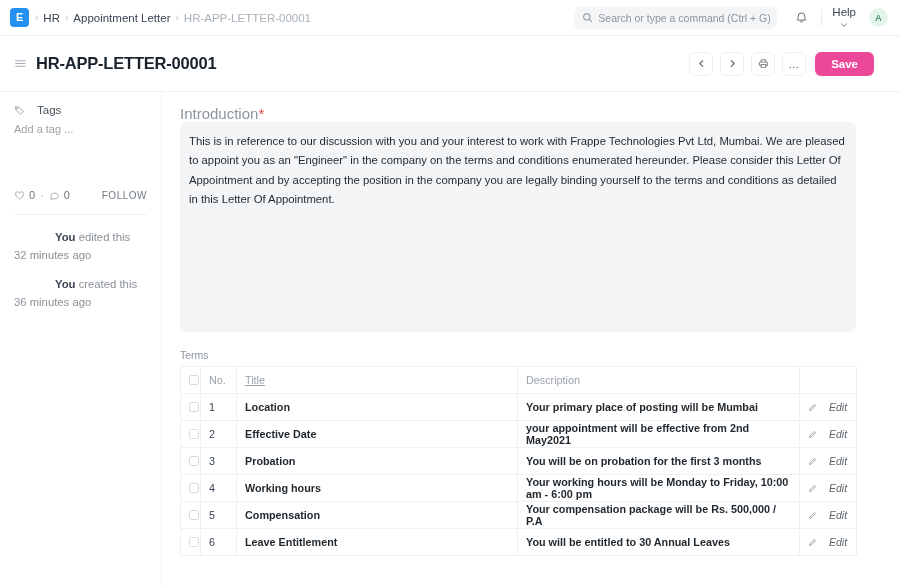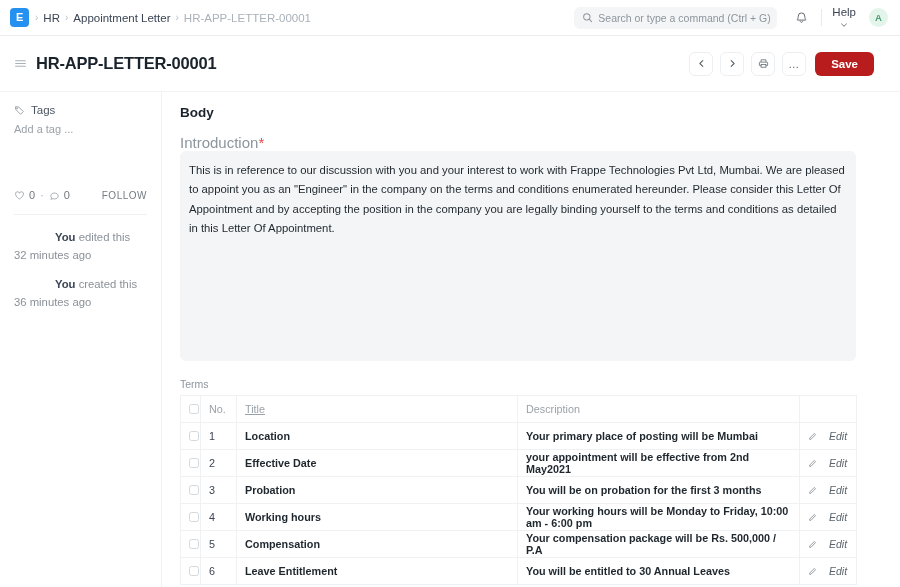--- a/index.html
+++ b/index.html
@@ -70,36 +70,36 @@
   .head-spacer { flex: 1 1 auto; }
   .head-actions { display:flex; align-items:center; gap: 7px; }
   .icon-btn {
     width: 24px; height: 24px; border-radius: 6px;
     border: 1px solid #eceff1; background: #fff;
     display:flex; align-items:center; justify-content:center;
     color:#60696f; font-size: 11px; cursor:pointer;
   }
   .save-btn {
     height: 24px; padding: 0 16px; border-radius: 6px;
-    background: #b91c1c; color:#fff; border:none;
+    background: #ec4899; color:#fff; border:none;
     font-size: 11.5px; font-weight: 600; cursor:pointer;
     font-family: "Liberation Sans", sans-serif;
     margin-left: 2px;
   }
 
   
   .content { display: flex; width: 900px; height: 495px; }
 
   .sidebar {
     width: 162px; flex: 0 0 162px;
     border-right: 1px solid #f0f2f3;
     padding: 12px 14px 0 14px;
     background: #fff;
   }
-  .tags-head { display:flex; align-items:center; gap:6px; margin-bottom: 7px; }
+  .tags-head { display:flex; align-items:center; gap:12px; margin-bottom: 7px; }
   .tags-label { font-size: 11.5px; color:#4a5560; font-weight: 500; }
   .add-tag { font-size: 11px; color:#9aa2a9; cursor: text; }
 
   .social-row {
     display:flex; align-items:center;
     margin-top: 54px; font-size: 11px; color:#70787f;
   }
   .social-item { display:flex; align-items:center; gap:4px; }
   .social-dot { margin: 0 5px; color:#a9b1b9; }
   .follow-btn {
@@ -287,21 +287,20 @@
       <b>You</b><span> edited this</span><br>
       <span>32 minutes ago</span>
     </div>
     <div class="activity">
       <b>You</b><span> created this</span><br>
       <span>36 minutes ago</span>
     </div>
   </div>
 
   <div class="main">
-    <div class="section-title">Body</div>
 
     <div class="field-label">
       <span>Introduction</span><span class="req">*</span>
     </div>
 
     <textarea class="intro-box" style="">This is in reference to our discussion with you and your interest to work with Frappe Technologies Pvt Ltd, Mumbai. We are pleased to appoint you as an "Engineer" in the company on the terms and conditions enumerated hereunder. Please consider this Letter Of Appointment and by accepting the position in the company you are legally binding yourself to the terms and conditions as detailed in this Letter Of Appointment.</textarea>
 
     <div class="terms-label">Terms</div>
 
     <table class="terms">

